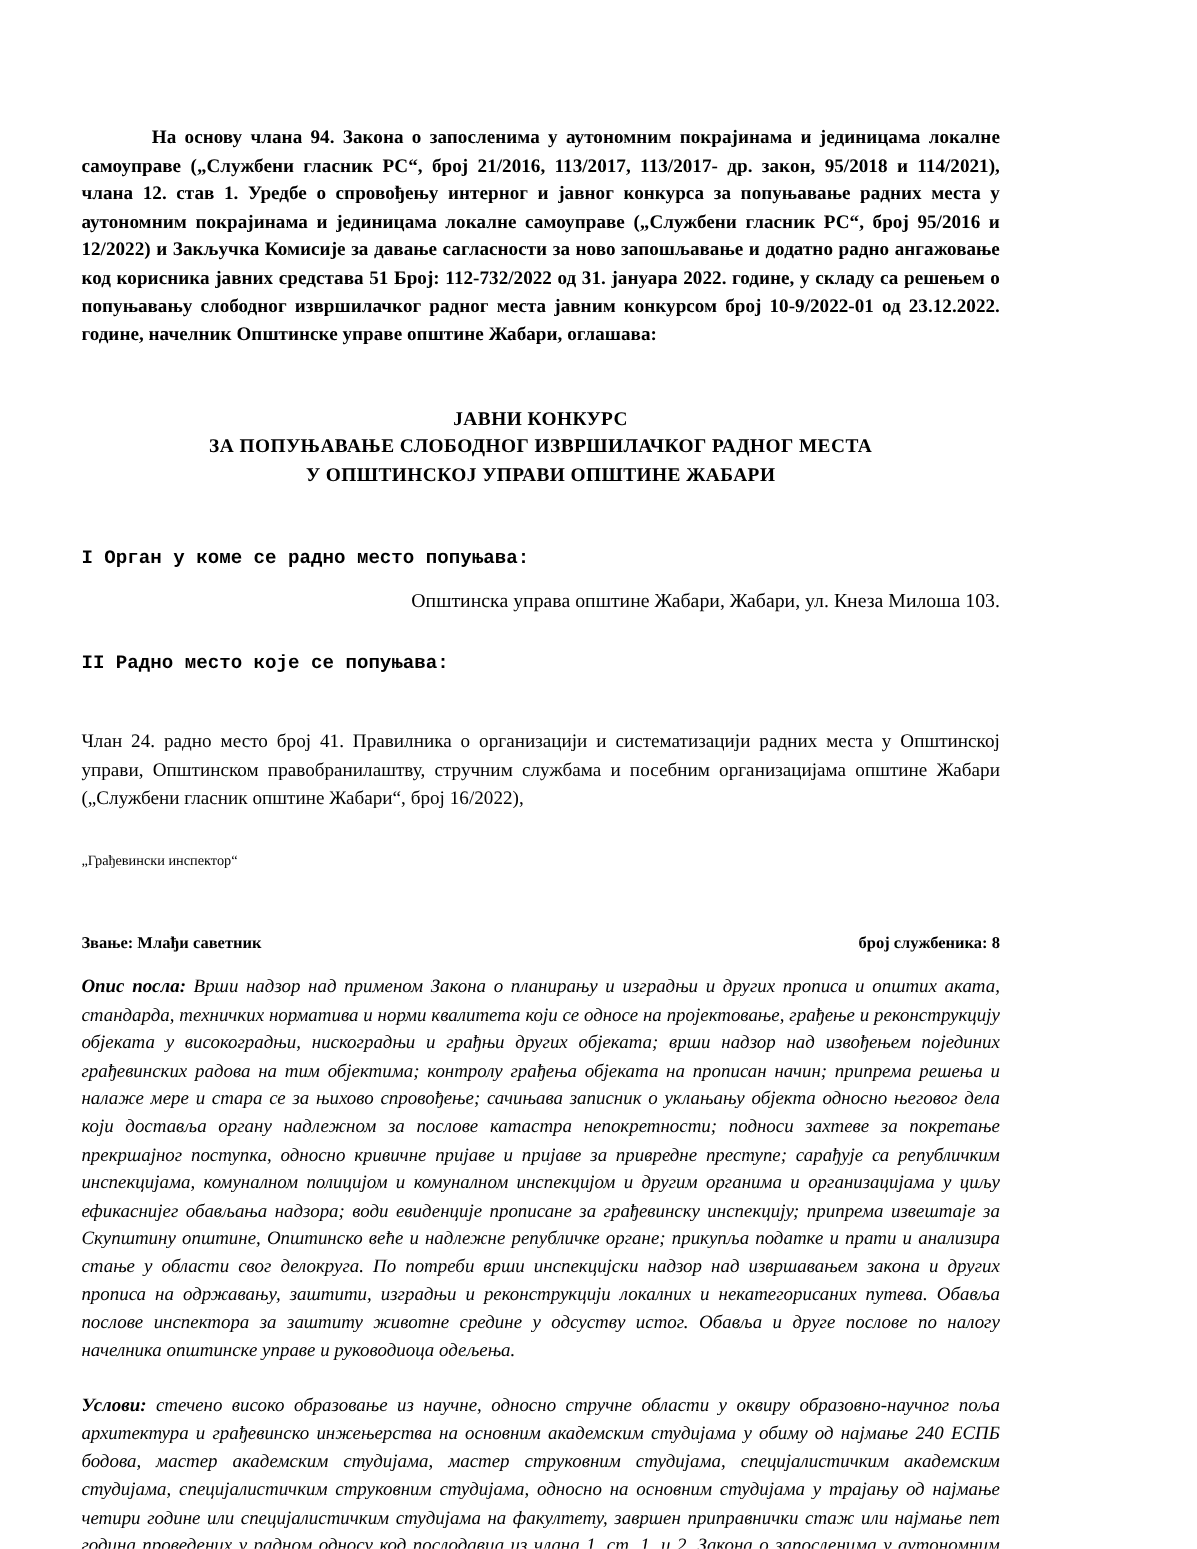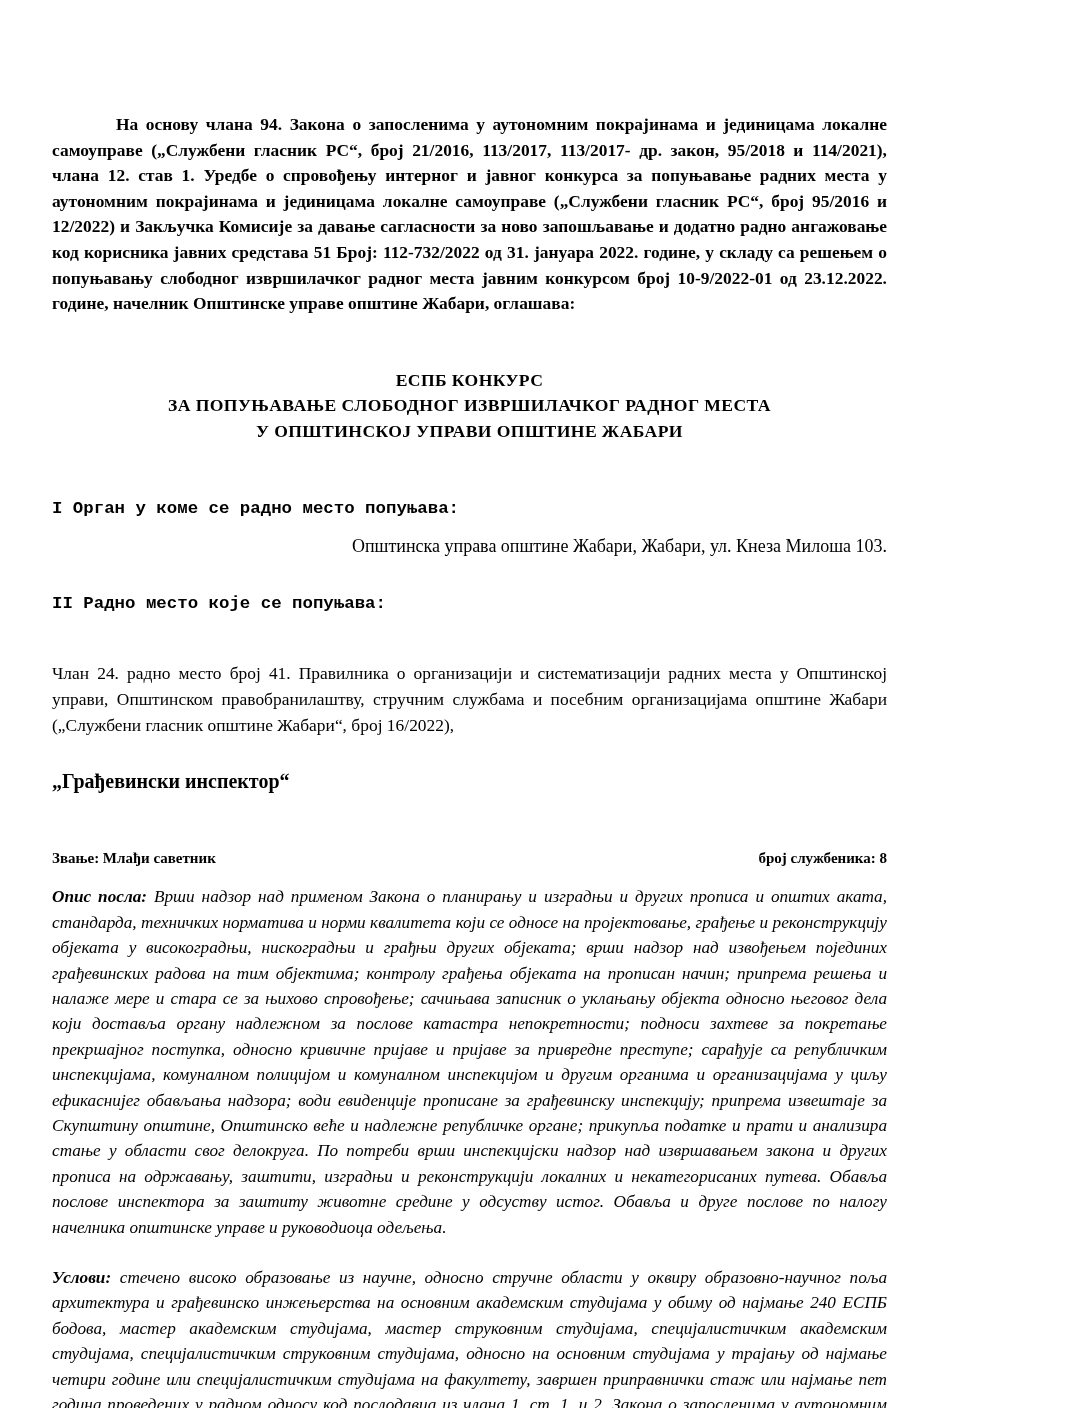--- a/index.html
+++ b/index.html
@@ -13,21 +13,21 @@
     font-family: "Liberation Serif", "DejaVu Serif", serif;
     color: #000000;
     -webkit-font-smoothing: none;
   }
   .page {
     position: relative;
     width: 1088px;
     height: 1408px;
     background: #ffffff;
     box-sizing: border-box;
-    padding: 112px 126px 0 52px;
+    padding: 112px 126px 0 74px;
   }
   .doc-body {
     width: 835px;
   }
   p, div.block {
     margin: 0;
   }
   .para {
     text-align: justify;
     text-justify: inter-word;
@@ -57,22 +57,22 @@
     line-height: 25.6px;
     text-align: left;
     font-family: Liberation Mono, monospace;
   }
   .plain-line {
     font-size: 18px;
     line-height: 25.6px;
     text-align: right;
   }
   .jobtitle {
-    font-weight: bold;
-    font-size: 20px;
+    font-weight: normal;
+    font-size: 13px;
     line-height: 25.6px;
   }
   .rank-row {
     display: flex;
     justify-content: space-between;
     align-items: baseline;
     font-weight: bold;
     font-size: 15px;
     line-height: 25.6px;
   }
@@ -88,21 +88,21 @@
 <body>
 
 <div class="page">
   <div class="doc-body">
 
     <p class="para intro">На основу члана 94. Закона о запосленима у аутономним покрајинама и јединицама локалне самоуправе („Службени гласник РС“, број 21/2016, 113/2017, 113/2017- др. закон, 95/2018 и 114/2021), члана 12. став 1. Уредбе о спровођењу интерног и јавног конкурса за попуњавање радних места у аутономним покрајинама и јединицама локалне самоуправе („Службени гласник РС“, број 95/2016 и 12/2022) и Закључка Комисије за давање сагласности за ново запошљавање и додатно радно ангажовање код корисника јавних средстава 51 Број: 112-732/2022 од 31. јануара 2022. године, у складу са решењем о попуњавању слободног извршилачког радног места јавним конкурсом број 10-9/2022-01 од 23.12.2022. године,  начелник Општинске управе општине Жабари, оглашава:</p>
 
     <div class="spacer-xl"></div>
 
     <div class="title-block">
-      <div>ЕСПБ КОНКУРС</div>
+      <div>ЈАВНИ КОНКУРС</div>
       <div>ЗА ПОПУЊАВАЊЕ СЛОБОДНОГ ИЗВРШИЛАЧКОГ РАДНОГ МЕСТА</div>
       <div>У ОПШТИНСКОЈ УПРАВИ ОПШТИНЕ ЖАБАРИ</div>
     </div>
 
     <div class="spacer-xl"></div>
 
     <p class="heading">I Орган у коме се радно место попуњава:</p>
 
     <div class="spacer-xs"></div>
 

